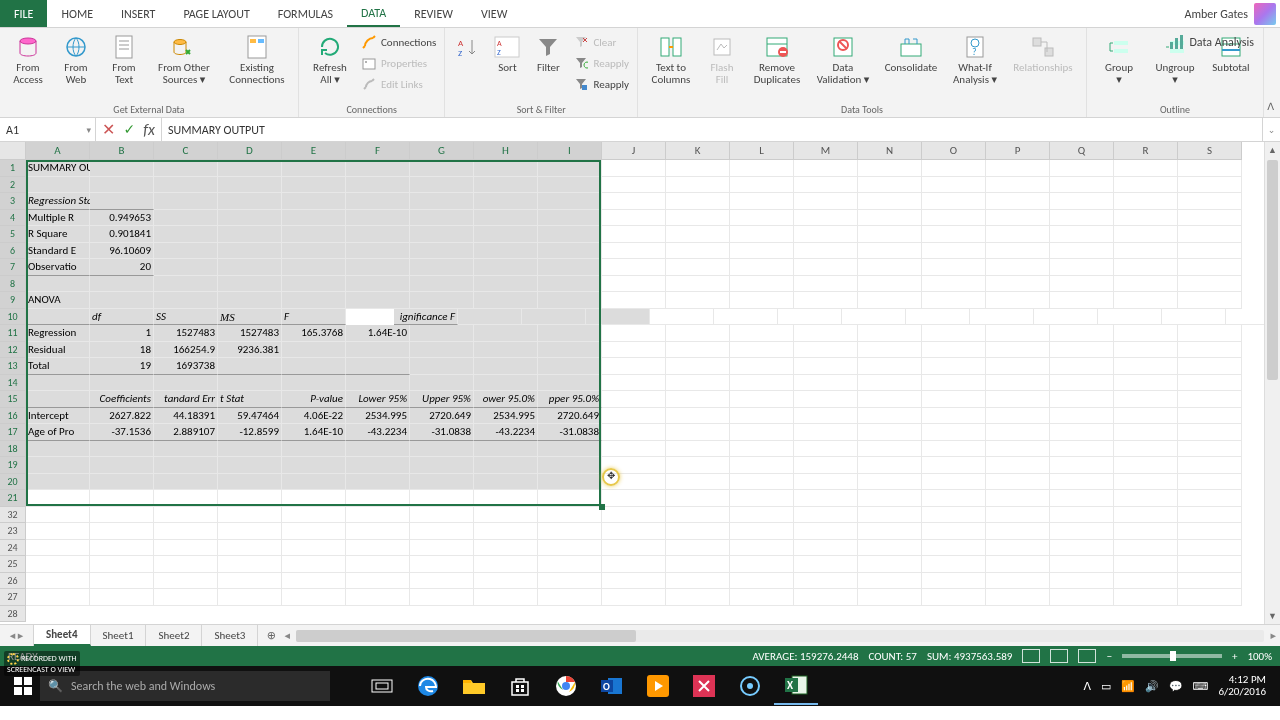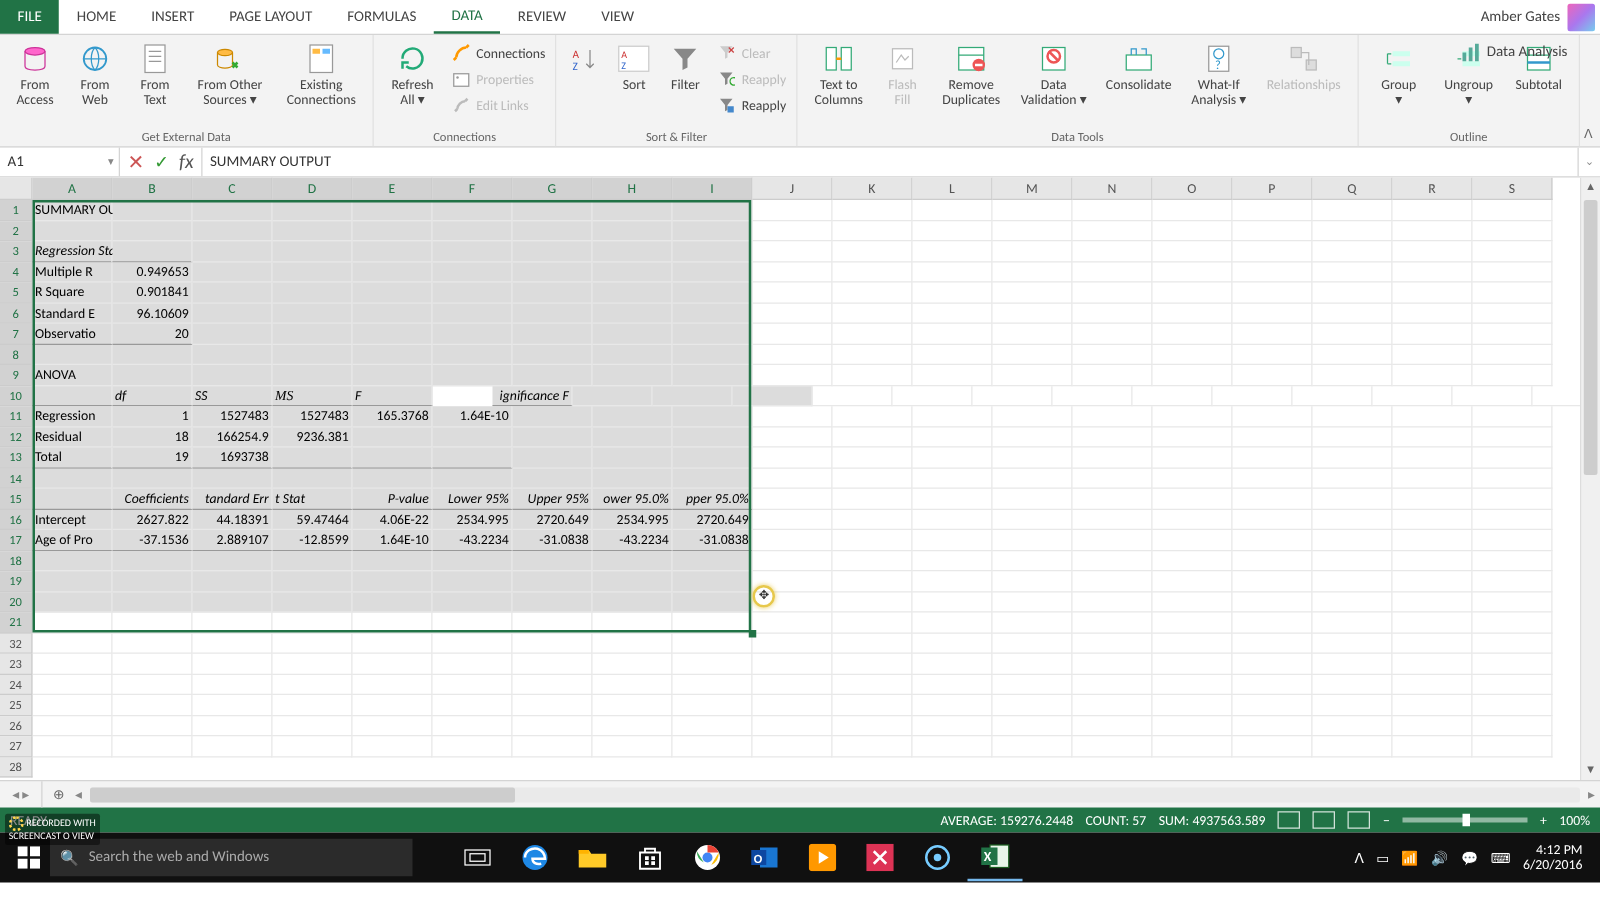--- a/index.html
+++ b/index.html
@@ -1055,20 +1055,26 @@
   <div class="cursor-ring" style="left:602px; top:326px"></div>
   <div class="vscroll">
     <div class="up">▲</div>
     <div class="thumb"></div>
     <div class="down" style="position:absolute;bottom:0;left:0;right:0">▼</div>
   </div>
 </div>
 
 <div class="sheet-bar">
   <div class="sheet-nav">◂ ▸</div>
+  <div id="sheet-tabs" style="display:flex">
+      <div class="sheet-tab active">Sheet4</div>
+      <div class="sheet-tab">Sheet1</div>
+      <div class="sheet-tab">Sheet2</div>
+      <div class="sheet-tab">Sheet3</div>
+    </div>
   <div class="sheet-add">⊕</div>
   <div class="hscroll">
     <span>◂</span>
     <div class="bar">
         <div class="th"></div>
       </div>
     <span>▸</span>
   </div>
 </div>
 

